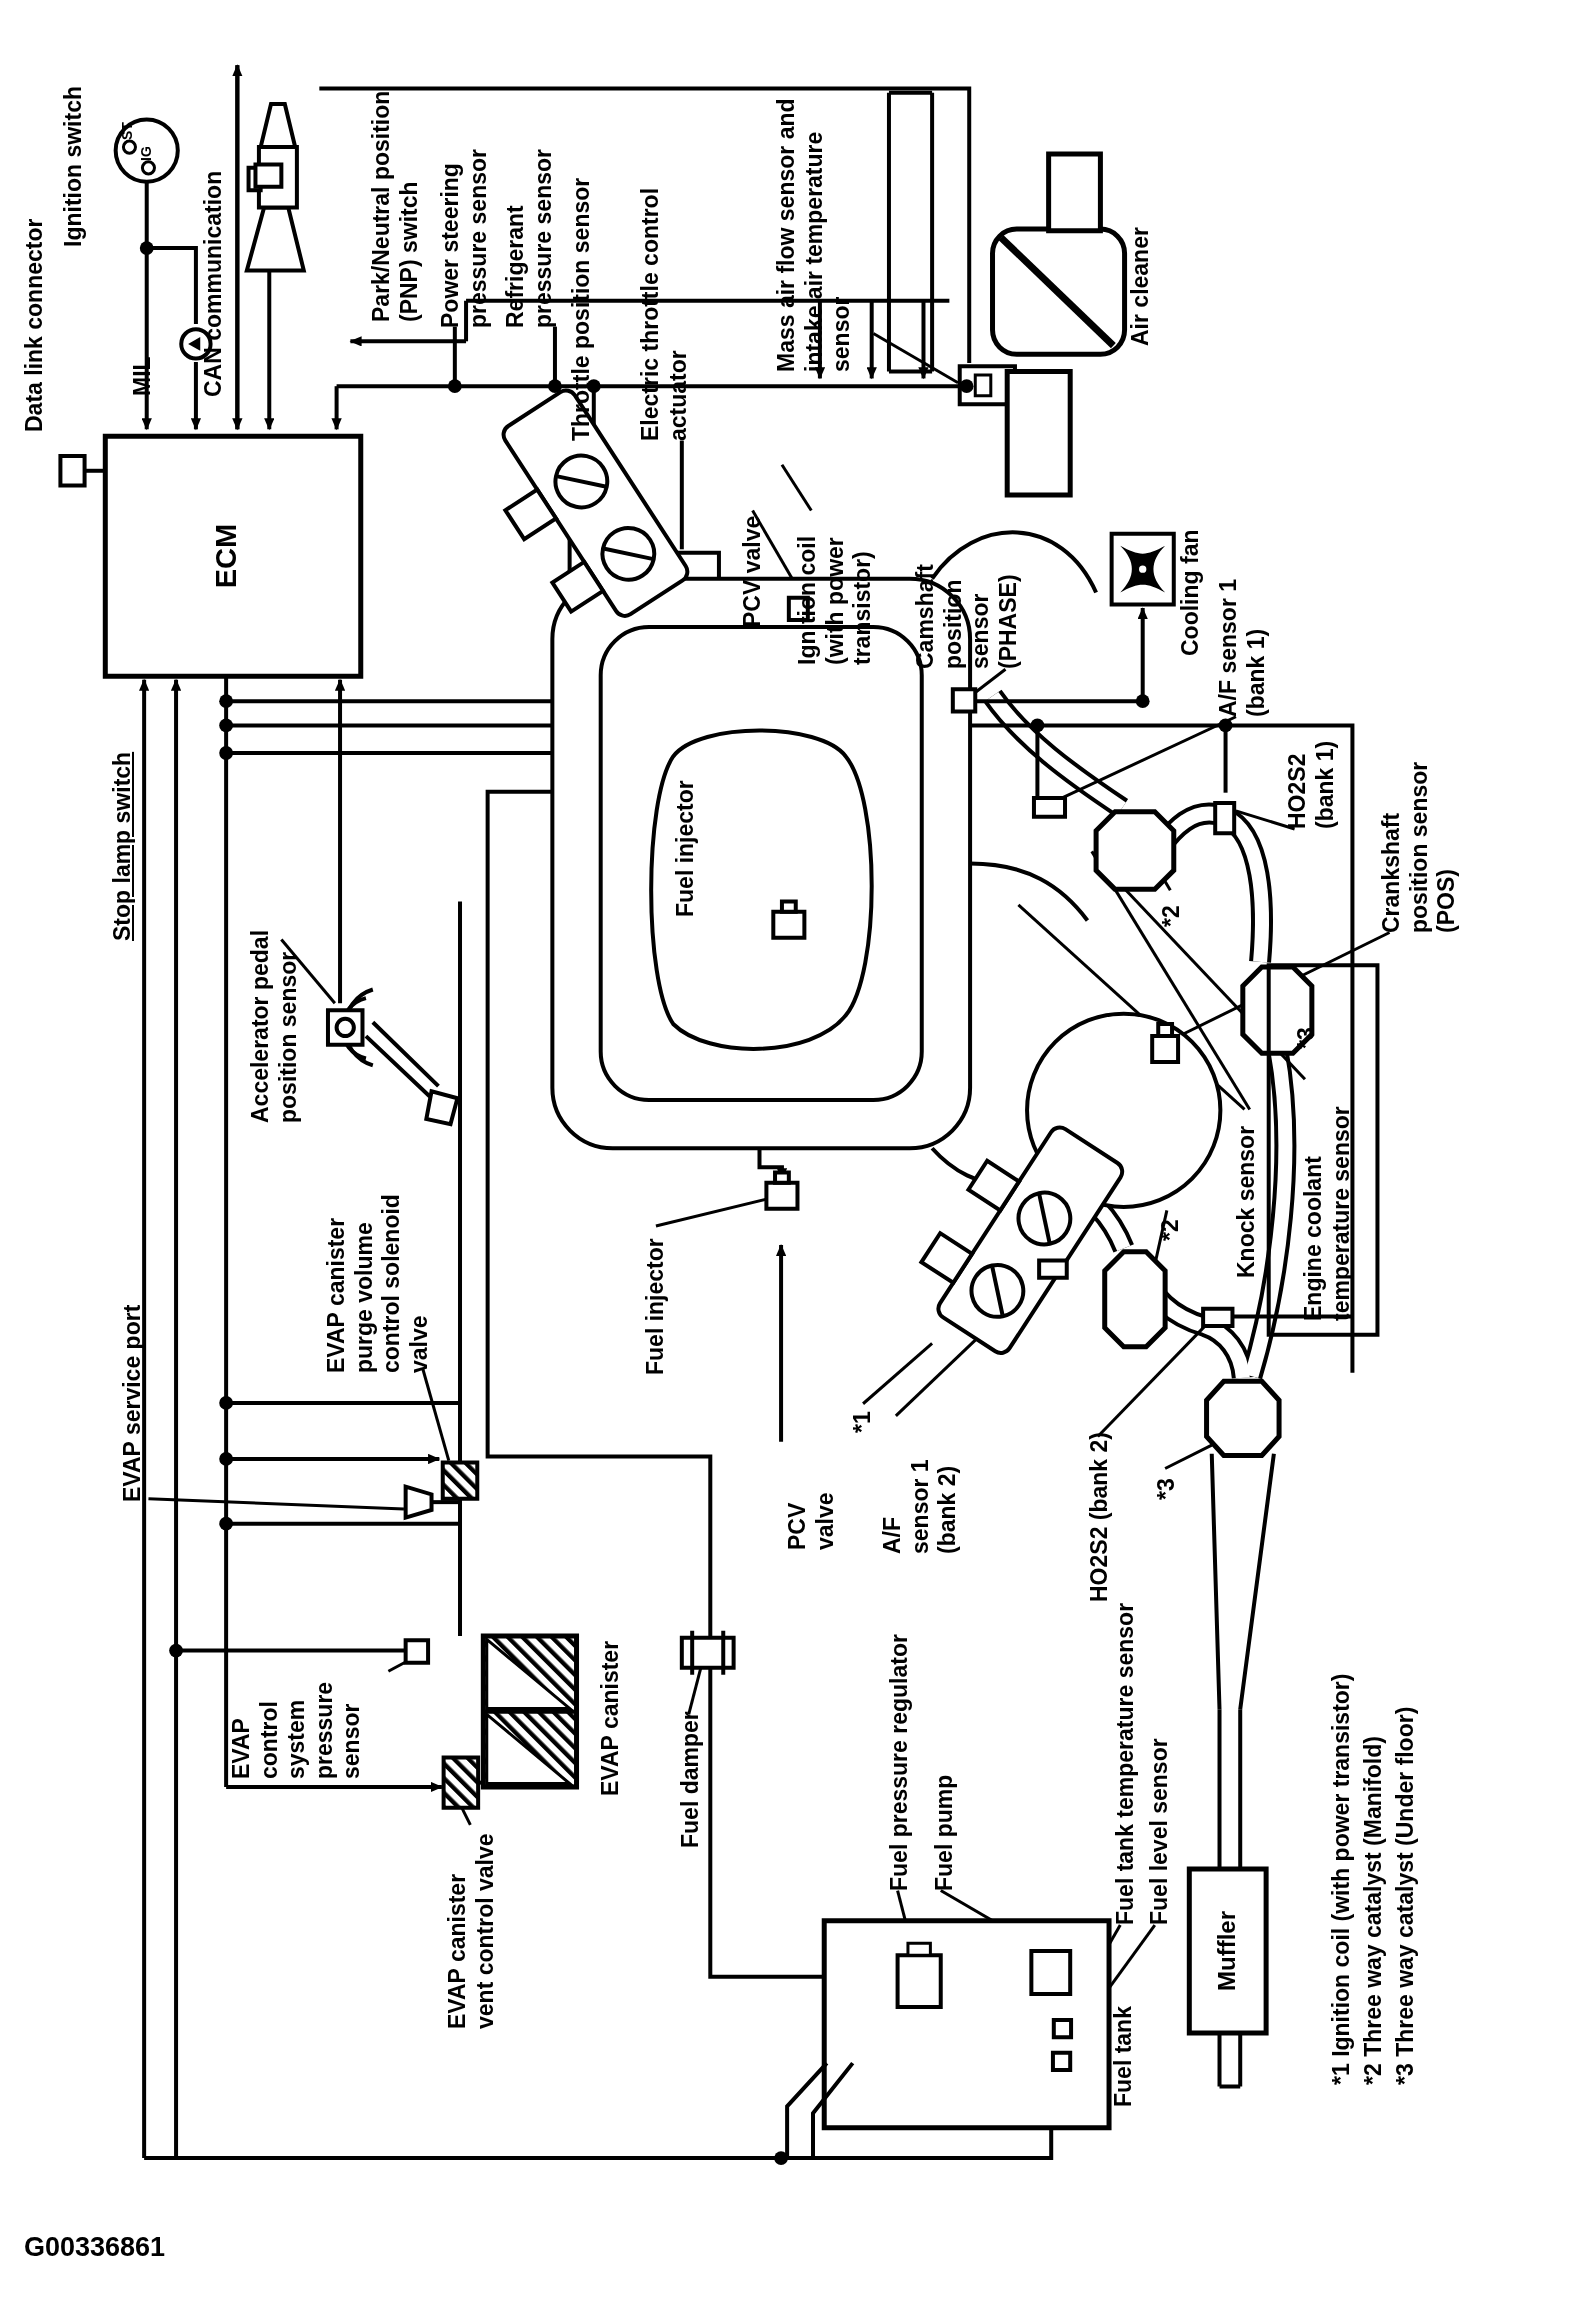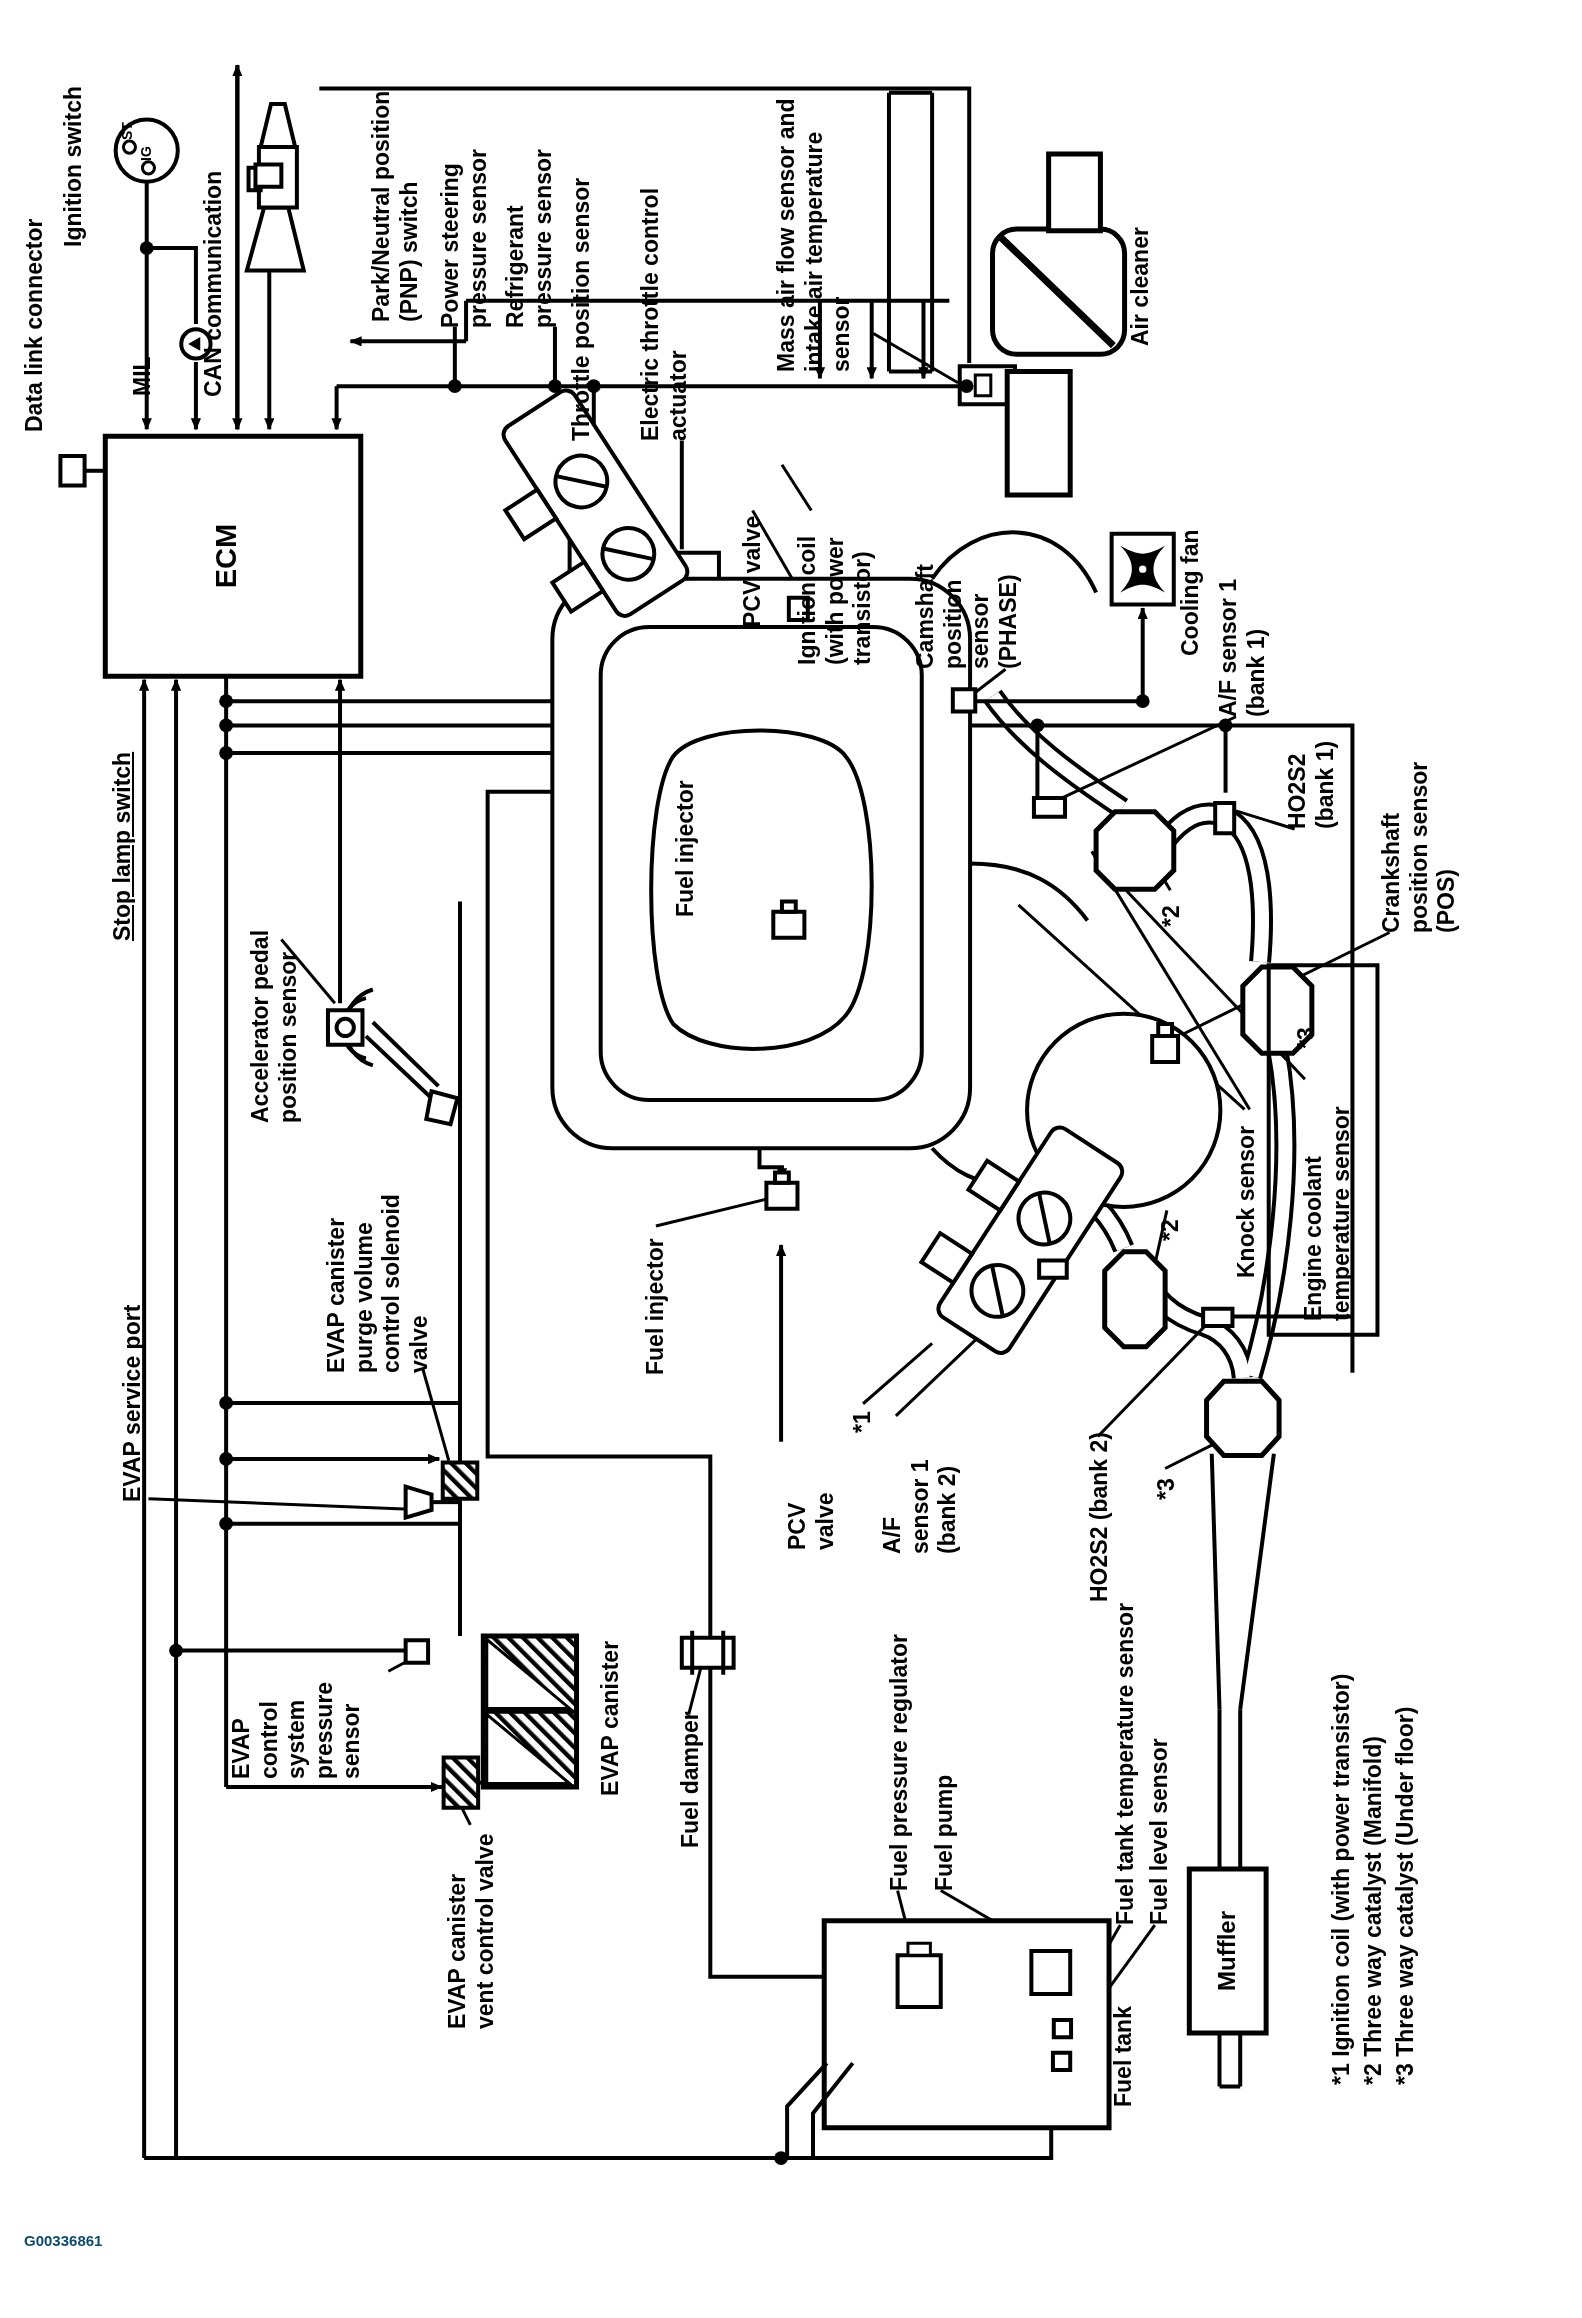--- a/index.html
+++ b/index.html
@@ -6,21 +6,21 @@
   #page{position:relative;width:1582px;height:2319px;background:#ffffff;overflow:hidden;
         font-family:"Liberation Sans",sans-serif;}
   
   #rot{position:absolute;left:0;top:0;width:2319px;height:1582px;
        transform-origin:0 0;transform:rotate(-90deg) translateX(-2319px);}
   #art{position:absolute;left:0;top:0;}
   .label{position:absolute;font-weight:bold;font-size:23px;line-height:1.2;
          white-space:pre;color:#000;}
   .label.center{transform:translate(-50%,-50%);text-align:center;}
   .label.u{text-decoration:underline;}
-  .figid{position:absolute;left:24px;top:2232px;font-weight:bold;font-size:15px;color:#0c4a6e;}
+  .figid{position:absolute;left:24px;top:2232px;font-weight:bold;font-size:27px;color:#000000;}
   svg *{vector-effect:non-scaling-stroke;}
 </style>
 </head>
 <body>
 
 <div id="page">
  <div id="rot">
 
   <svg id="art" width="2319" height="1582" viewBox="0 0 2686 1833">
     <defs>

